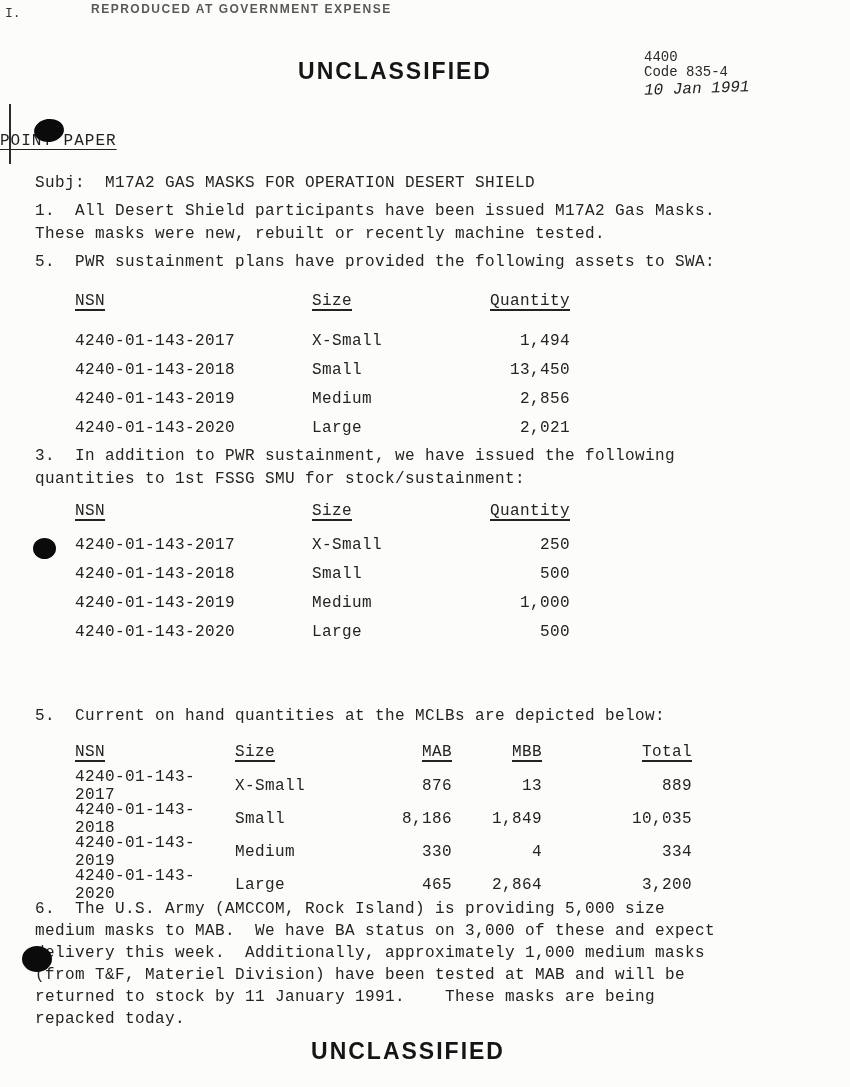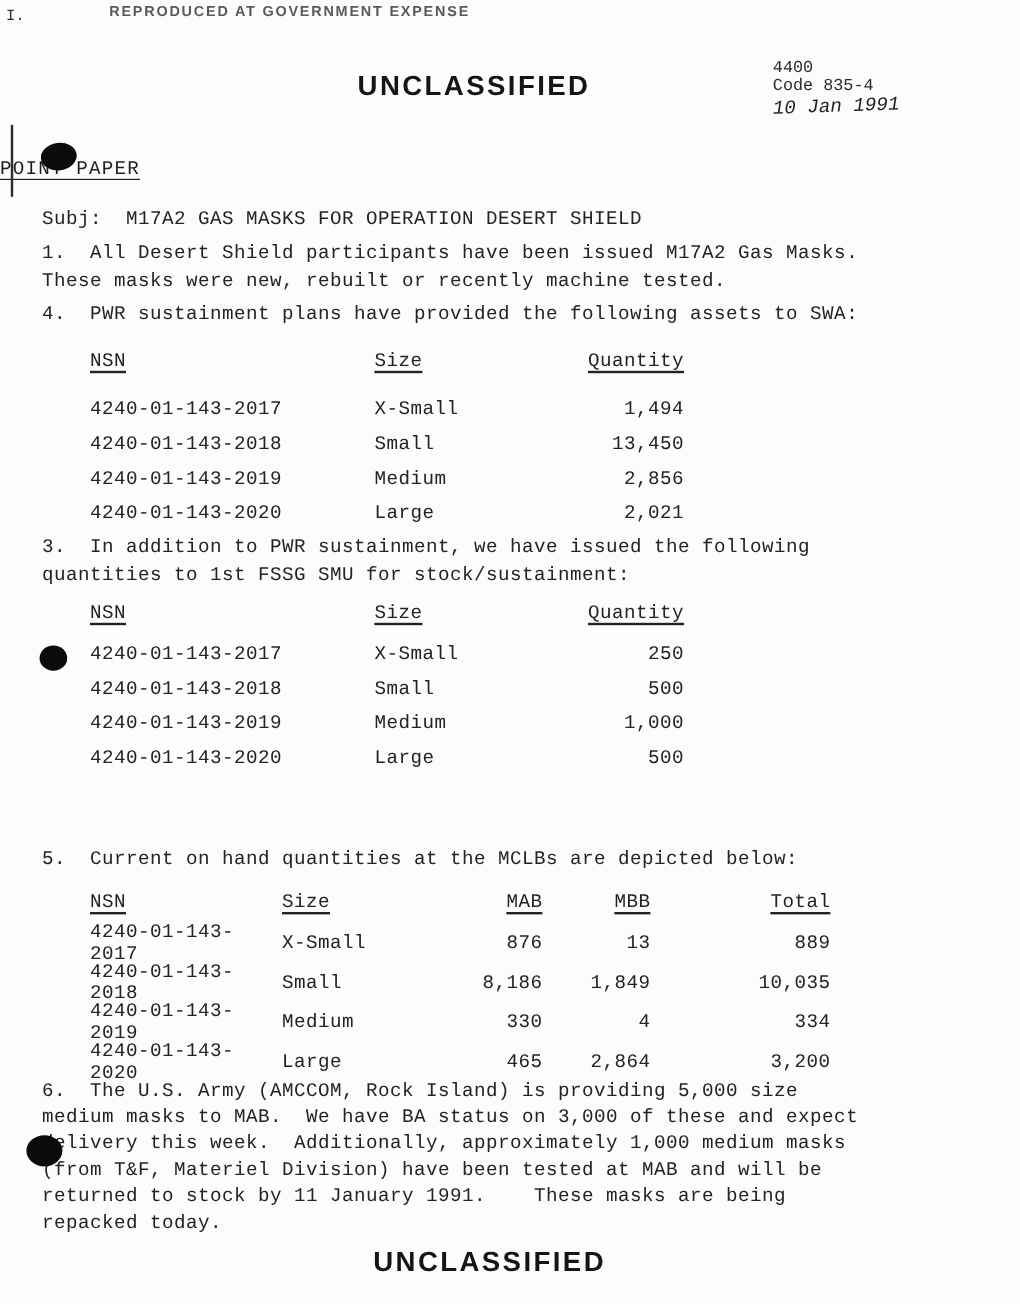--- a/index.html
+++ b/index.html
@@ -98,21 +98,21 @@
     <div>Code 835-4</div>
     <div class="date">10 Jan 1991</div>
   </div>
 
   <div class="abs doc-title mono">POINT PAPER</div>
 
   <div class="abs body-text subject">Subj:  M17A2 GAS MASKS FOR OPERATION DESERT SHIELD</div>
 
   <div class="abs body-text p1">1.  All Desert Shield participants have been issued M17A2 Gas Masks.
 These masks were new, rebuilt or recently machine tested.</div>
-  <div class="abs body-text p2">4.  PWR sustainment plans have provided the following assets to SWA:</div>
+  <div class="abs body-text p2">5.  PWR sustainment plans have provided the following assets to SWA:</div>
 
   <div class="table t1">
     <div class="trow thead">
       <span class="th">NSN</span>
       <span class="th">Size</span>
       <span class="th num-h">Quantity</span>
     </div>
     <div class="trow">
       <span>4240-01-143-2017</span>
       <span>X-Small</span>

